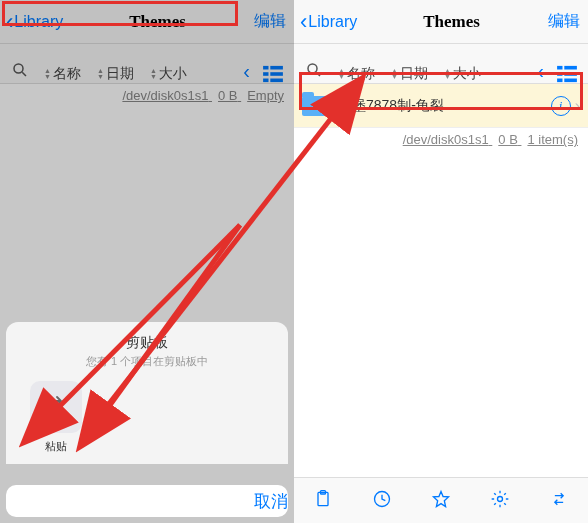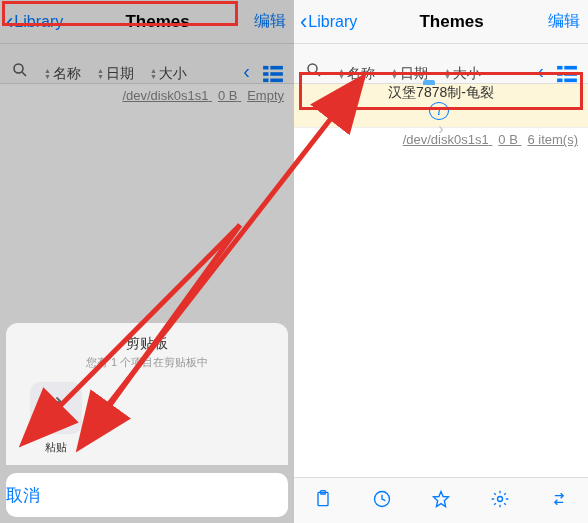--- a/index.html
+++ b/index.html
@@ -4,47 +4,47 @@
 <style>
   * { box-sizing: border-box; margin: 0; padding: 0; font-family: -apple-system, "Helvetica Neue", Arial, sans-serif; }
   body { width: 588px; height: 523px; display: flex; background: #fff; position: relative; }
   .pane { position: relative; height: 523px; }
   .left { width: 294px; background: #f0f0f0; }
   .right { width: 294px; background: #fff; }
   .dim { filter: brightness(0.78); background: #fff; height: 100%; }
   .navbar { height: 44px; display: flex; align-items: center; background: #f8f8f8; border-bottom: 1px solid #ddd; padding: 0 6px; }
   .back { display: flex; align-items: center; color: #007aff; font-size: 16px; flex: 0 0 auto; }
   .back-chevron { font-size: 22px; margin-right: 1px; }
-  .nav-title { flex: 1; text-align: center; font-size: 17px; font-weight: 600; color: #000; }
+  .nav-title { flex: 1; text-align: center; font-size: 17px; font-weight: 600; color: #000; font-family: Liberation Serif, serif; }
   .nav-edit { color: #007aff; font-size: 16px; flex: 0 0 auto; padding: 0 2px; font-family: Liberation Mono, monospace; }
   .toolbar { height: 40px; display: flex; align-items: flex-end; background: #f8f8f8; border-bottom: 1px solid #ddd; padding: 0 6px; gap: 4px; }
   .tb-search { flex: 0 0 28px; text-align: center; color: #555; }
   .sort-btn { display: flex; align-items: center; gap: 2px; font-size: 14px; color: #444; padding: 0 6px; }
   .sort-arrows { display: inline-flex; flex-direction: column; font-size: 7px; line-height: 6px; color: #888; }
   .tb-spacer { flex: 1; }
   .tb-ctrl { color: #007aff; font-size: 18px; padding: 0 4px; display: flex; align-items: center; }
   .status-line { text-align: right; font-size: 13px; color: #888; padding: 4px 10px; text-decoration: underline; }
   .status-line span { margin-left: 6px; }
-  .folder-row { display: flex; align-items: center; height: 44px; background: #fdf6d8; border-bottom: 1px solid #eee; padding: 0 8px; flex-direction: column; }
+  .folder-row { display: flex; align-items: center; height: 44px; background: #fdf6d8; border-bottom: 1px solid #eee; padding: 0 8px; }
   .folder-icon { width: 26px; height: 20px; background: #5ab0f7; border-radius: 2px; position: relative; margin-right: 10px; }
   .folder-icon::before { content: ""; position: absolute; top: -4px; left: 0; width: 12px; height: 5px; background: #5ab0f7; border-radius: 2px 2px 0 0; }
   .folder-name { flex: 1; font-size: 14px; color: #333; }
   .info-circle { width: 20px; height: 20px; border: 1.5px solid #007aff; border-radius: 50%; color: #007aff; font-size: 13px; display: flex; align-items: center; justify-content: center; margin-right: 4px; font-style: italic; font-family: Georgia, serif; }
   .row-chevron { color: #c0c0c0; font-size: 16px; }
   .bottom-tab { position: absolute; bottom: 0; left: 0; right: 0; height: 46px; border-top: 1px solid #ddd; background: #f9f9f9; display: flex; justify-content: space-around; align-items: center; }
   .bottom-tab .bi { color: #007aff; }
   .sheet-scrim { position: absolute; inset: 0; display: flex; flex-direction: column; justify-content: flex-end; }
   .sheet { background: #f4f4f4; border-radius: 12px 12px 0 0; margin: 0 6px; padding: 12px 22px 10px; }
   .sheet-title { text-align: center; font-size: 14px; color: #333; }
   .sheet-sub { text-align: center; font-size: 11px; color: #999; margin-top: 2px; margin-bottom: 12px; }
   .sheet-actions { display: flex; gap: 28px; flex-direction: column; }
   .sa { display: flex; flex-direction: column; align-items: center; width: 56px; }
   .sa-box { width: 52px; height: 52px; background: #e8e8ed; border-radius: 10px; display: flex; align-items: center; justify-content: center; color: #666; }
   .sa-label { font-size: 11px; color: #333; margin-top: 6px; }
-  .cancel-btn { background: #fff; border-radius: 10px; margin: 8px 6px 6px; height: 44px; display: flex; align-items: center; justify-content: flex-start; color: #007aff; font-size: 17px; }
+  .cancel-btn { background: #fff; border-radius: 10px; margin: 21px 6px 6px; height: 32px; display: flex; align-items: center; justify-content: flex-end; color: #007aff; font-size: 17px; }
   .redbox { position: absolute; border: 3px solid #e3302b; pointer-events: none; }
   svg.annot { position: absolute; inset: 0; pointer-events: none; }
   .icon-svg { width: 20px; height: 20px; stroke: #007aff; fill: none; stroke-width: 1.6; }
   .listicon { width: 22px; height: 18px; }
 </style>
 </head>
 <body>
 
 <div class="pane left">
   <div class="dim">
@@ -183,21 +183,21 @@
   <div class="folder-row">
     <div class="folder-icon"></div>
     <div class="folder-name">汉堡7878制-龟裂</div>
     <div class="info-circle">i</div>
     <div class="row-chevron">›</div>
   </div>
 
   <div class="status-line">
     <span>/dev/disk0s1s1</span>
     <span>0 B</span>
-    <span>6 item(s)</span>
+    <span>1 item(s)</span>
   </div>
 
   <div class="bottom-tab">
     <div class="bi"><svg class="icon-svg" viewBox="0 0 24 24">
           <rect x="6" y="4" width="12" height="16" rx="1"></rect>
           <rect x="9" y="2" width="6" height="4" rx="1"></rect>
         </svg></div>
     <div class="bi"><svg class="icon-svg" viewBox="0 0 24 24">
           <circle cx="12" cy="12" r="9"></circle>
           <path d="M12 7 L12 12 L16 14"></path>

